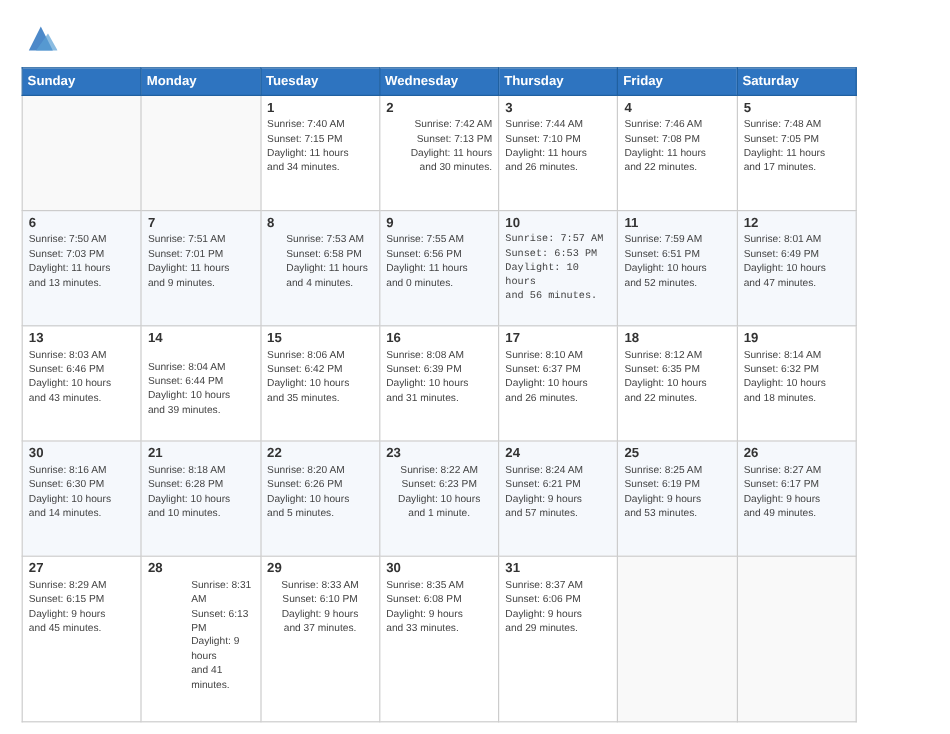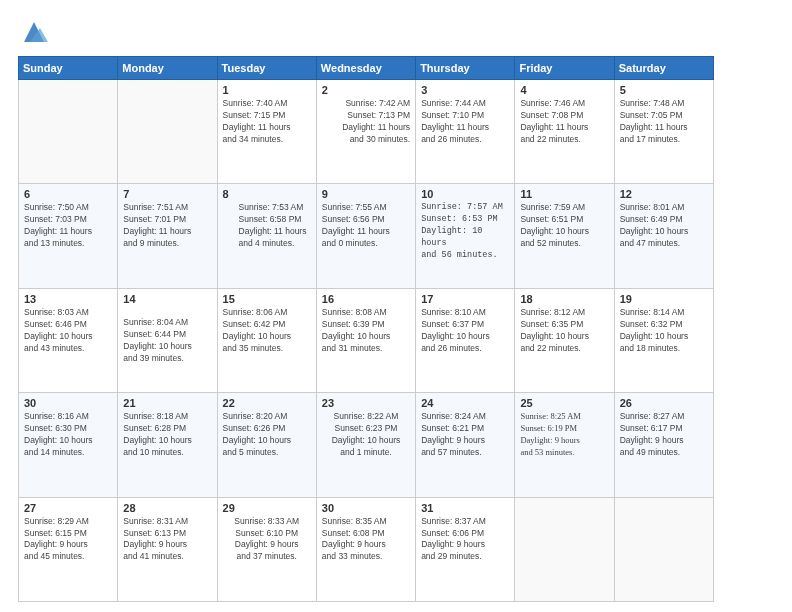--- a/index.html
+++ b/index.html
@@ -309,21 +309,21 @@
           </td>
           <td>
             <span class="day-num">24</span>
             <div class="day-info" style="white-space: pre-line;">Sunrise: 8:24 AM
 Sunset: 6:21 PM
 Daylight: 9 hours
 and 57 minutes.</div>
           </td>
           <td>
             <span class="day-num">25</span>
-            <div class="day-info" style="white-space: pre-line; font-family: Liberation Serif, serif;">Sunrise: 8:25 AM
+            <div class="day-info" style="white-space: pre-line;">Sunrise: 8:25 AM
 Sunset: 6:19 PM
 Daylight: 9 hours
 and 53 minutes.</div>
           </td>
           <td>
             <span class="day-num">26</span>
             <div class="day-info" style="white-space: pre-line;">Sunrise: 8:27 AM
 Sunset: 6:17 PM
 Daylight: 9 hours
 and 49 minutes.</div>
@@ -332,21 +332,21 @@
         <tr>
           <td>
             <span class="day-num">27</span>
             <div class="day-info" style="white-space: pre-line;">Sunrise: 8:29 AM
 Sunset: 6:15 PM
 Daylight: 9 hours
 and 45 minutes.</div>
           </td>
           <td>
             <span class="day-num">28</span>
-            <div class="day-info" style="white-space: pre-line;">Sunrise: 8:31 AM
+            <div class="day-info" style="white-space: pre-line; margin-left: 36px;">Sunrise: 8:31 AM
 Sunset: 6:13 PM
 Daylight: 9 hours
 and 41 minutes.</div>
           </td>
           <td>
             <span class="day-num">29</span>
             <div class="day-info" style="white-space: pre-line; text-align: center;">Sunrise: 8:33 AM
 Sunset: 6:10 PM
 Daylight: 9 hours
 and 37 minutes.</div>

